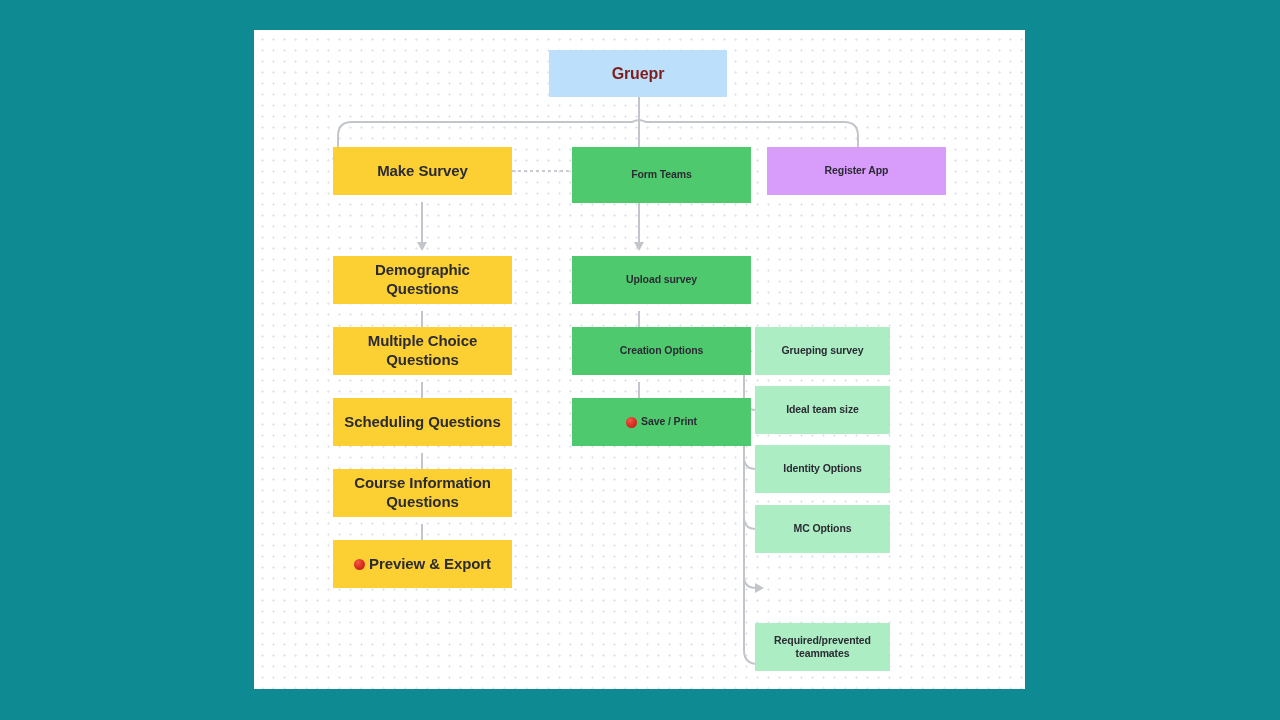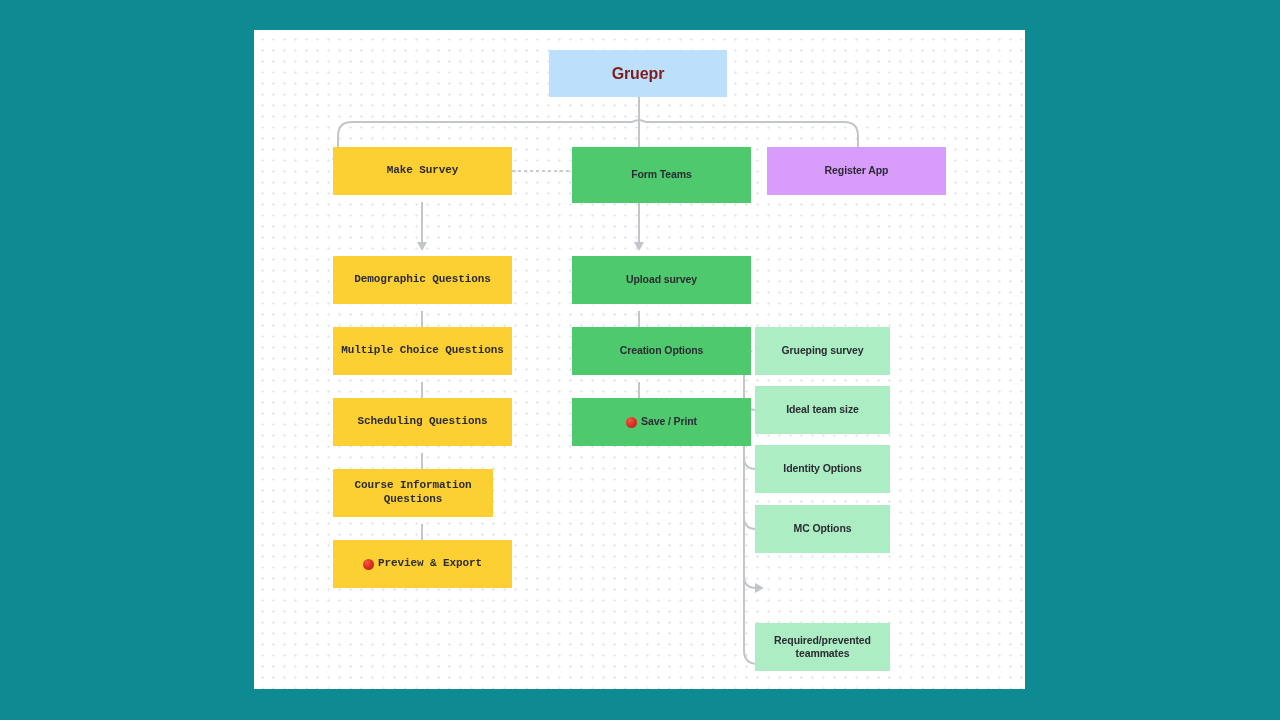--- a/index.html
+++ b/index.html
@@ -36,21 +36,21 @@
     font-weight: bold;
     letter-spacing: -0.1px;
     line-height: 1.25;
     padding: 2px 6px;
   }
   .node.root {
     background: #bcdffb;
     font-size: 16px;
     color: #7f1d1d;
   }
-  .node.yellow { background: #fcd033; font-size: 11px; font-family: Liberation Mono, monospace; }
+  .node.yellow { background: #fcd033; font-size: 15px; }
   .node.green  { background: #4fc96e; font-size: 10.5px; }
   .node.purple { background: #d89cfb; font-size: 10.5px; }
   .node.mint   { background: #acedc4; font-size: 10.5px; }
   .emoji {
     display: inline-block;
     width: 11px;
     height: 11px;
     border-radius: 50%;
     background: radial-gradient(circle at 35% 30%, #f05a4a 0%, #e03124 45%, #b41d14 100%);
     margin-right: 4px;
@@ -167,21 +167,21 @@
 
   <div class="node yellow" style="left:79px; top:226px; width:179px; height:48px;">
     <span>Demographic Questions</span>
   </div>
   <div class="node yellow" style="left:79px; top:297px; width:179px; height:48px;">
     <span>Multiple Choice Questions</span>
   </div>
   <div class="node yellow" style="left:79px; top:368px; width:179px; height:48px;">
     <span>Scheduling Questions</span>
   </div>
-  <div class="node yellow" style="left:79px; top:439px; width:160px; height:48px;">
+  <div class="node yellow" style="left:79px; top:439px; width:179px; height:48px;">
     <span>Course Information Questions</span>
   </div>
   <div class="node yellow" style="left:79px; top:510px; width:179px; height:48px;">
     <span class="lbl">
       <span class="emoji"></span>
       <span>Preview &amp; Export</span>
     </span>
   </div>
 
   <div class="node green" style="left:318px; top:226px; width:179px; height:48px;">

